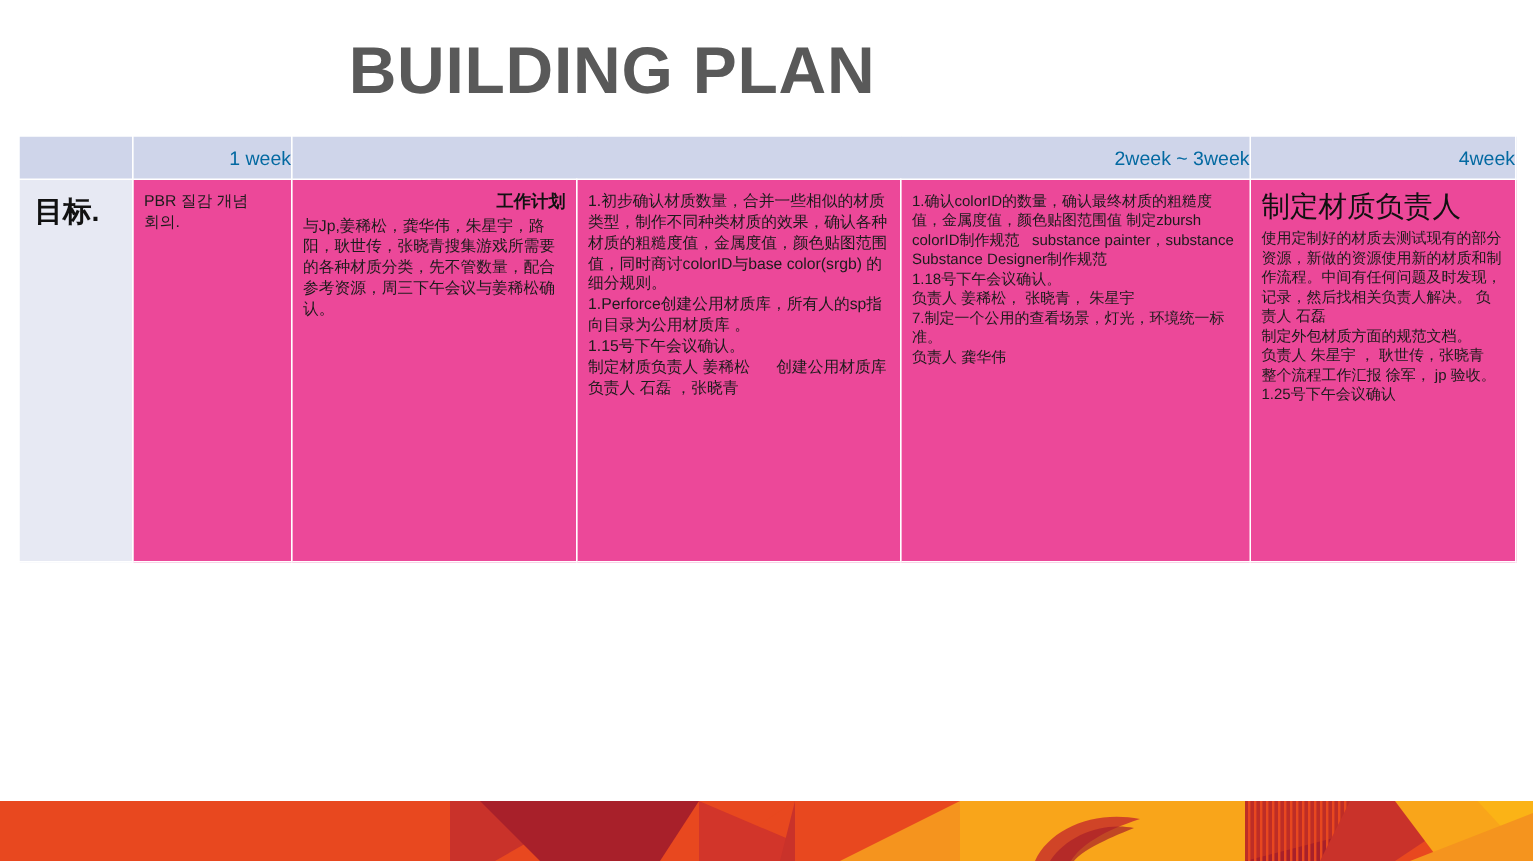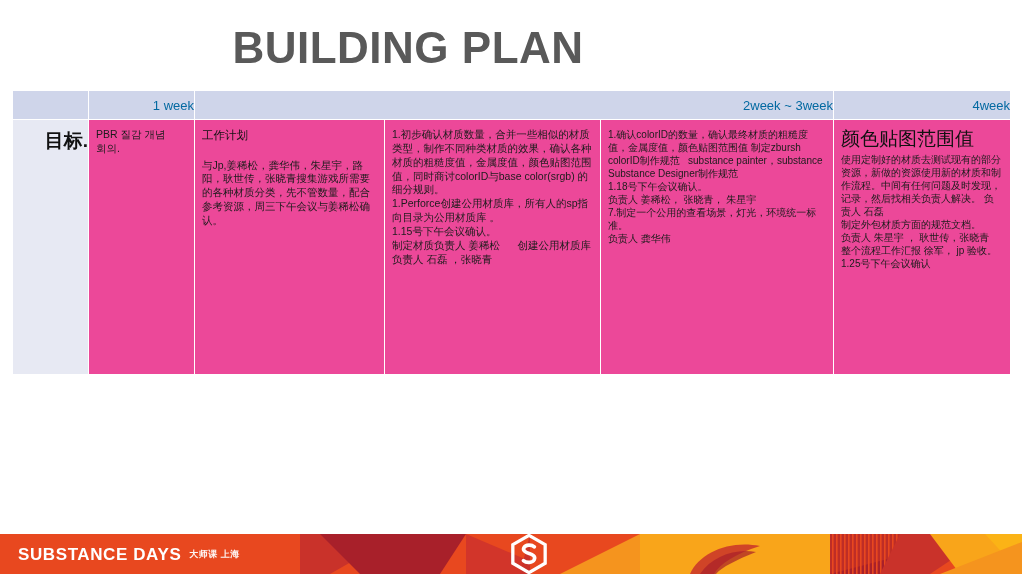--- a/index.html
+++ b/index.html
@@ -73,21 +73,21 @@
     height: 28px;
   }
 
   
   .body-row td {
     background: #ec4899;
     height: 240px;
   }
   .rowlabel {
     background: #E7E9F3 !important;
-    text-align: right;
+    text-align: left;
     vertical-align: top !important;
     padding: 8px 0 0 10px !important;
     font-size: 19px;
     font-weight: bold;
     color: #111111;
   }
   .cell-pad {
     padding: 8px 7px 6px 7px !important;
   }
   .cell-text {
@@ -96,24 +96,25 @@
     color: #1c1c1c;
     white-space: pre-wrap;
     word-break: break-word;
   }
   .cell-text.sm {
     font-size: 10px;
     line-height: 1.3;
   }
   .cell-heading {
     font-size: 11.5px;
-    font-weight: normal;
+    font-weight: bold;
     color: #111111;
     line-height: 1.35;
-    margin-bottom: 15px;
+    margin-bottom: 1px;
+    text-align: right;
   }
   .cell-bigheading {
     font-size: 19px;
     font-weight: normal;
     color: #111111;
     line-height: 1.2;
     margin-bottom: 2px;
   }
 
   
@@ -232,21 +233,21 @@
 
     <td class="cell-pad">
       <div class="cell-text sm">1.确认colorID的数量，确认最终材质的粗糙度值，金属度值，颜色贴图范围值 制定zbursh colorID制作规范   substance painter，substance Substance Designer制作规范
 1.18号下午会议确认。
 负责人 姜稀松， 张晓青， 朱星宇
 7.制定一个公用的查看场景，灯光，环境统一标准。
 负责人 龚华伟</div>
     </td>
 
     <td class="cell-pad">
-      <div class="cell-bigheading">颜色贴图范围值</div>
+      <div class="cell-bigheading">制定材质负责人</div>
       <div class="cell-text sm">使用定制好的材质去测试现有的部分资源，新做的资源使用新的材质和制作流程。中间有任何问题及时发现，记录，然后找相关负责人解决。 负责人 石磊
 制定外包材质方面的规范文档。
 负责人 朱星宇 ， 耿世传，张晓青
 整个流程工作汇报 徐军， jp 验收。
 1.25号下午会议确认</div>
     </td>
   </tr>
 
 </tbody>
   </table>
@@ -271,21 +272,13 @@
     <path d="M690 40 C700 18 730 6 760 12 C735 20 720 30 714 40 Z" fill="#C9322A" opacity="0.85"></path>
     <path d="M700 40 C712 22 736 14 756 18 C736 26 722 33 716 40 Z" fill="#A8202A" opacity="0.7"></path>
     <rect x="830" y="0" width="100" height="40" fill="url(#stripes)"></rect>
     <polygon points="830,0 930,0 930,14 830,40" fill="#E8481F" opacity="0.35"></polygon>
     <polygon points="900,0 990,0 930,40 880,40" fill="#C9322A"></polygon>
     <polygon points="930,0 1022,0 1022,40 960,40" fill="#F9A51A"></polygon>
     <polygon points="985,0 1022,0 1022,40" fill="#FBB316"></polygon>
     <polygon points="940,40 1022,8 1022,40" fill="#F5941E"></polygon>
   </svg>
 
-  <div class="logo-wrap">
-    <svg class="logo-hex" viewBox="0 0 21 23">
-      <polygon points="10.5,0.8 19.8,6.1 19.8,16.8 10.5,22.2 1.2,16.8 1.2,6.1" fill="none" stroke="#ffffff" stroke-width="1.9"></polygon>
-      <path d="M13.6 7.4 C12.0 6.0 8.6 6.0 7.6 7.8 C6.7 9.5 8.6 10.6 10.6 11.2 C12.7 11.8 14.4 12.9 13.5 14.8 C12.5 16.7 9.0 16.8 7.3 15.3" fill="none" stroke="#ffffff" stroke-width="2.1" stroke-linecap="round"></path>
-    </svg>
-    <span class="logo-word">SUBSTANCE DAYS</span>
-    <span class="logo-sub">大师课 上海</span>
-  </div>
 </div>
 
 </body></html>

